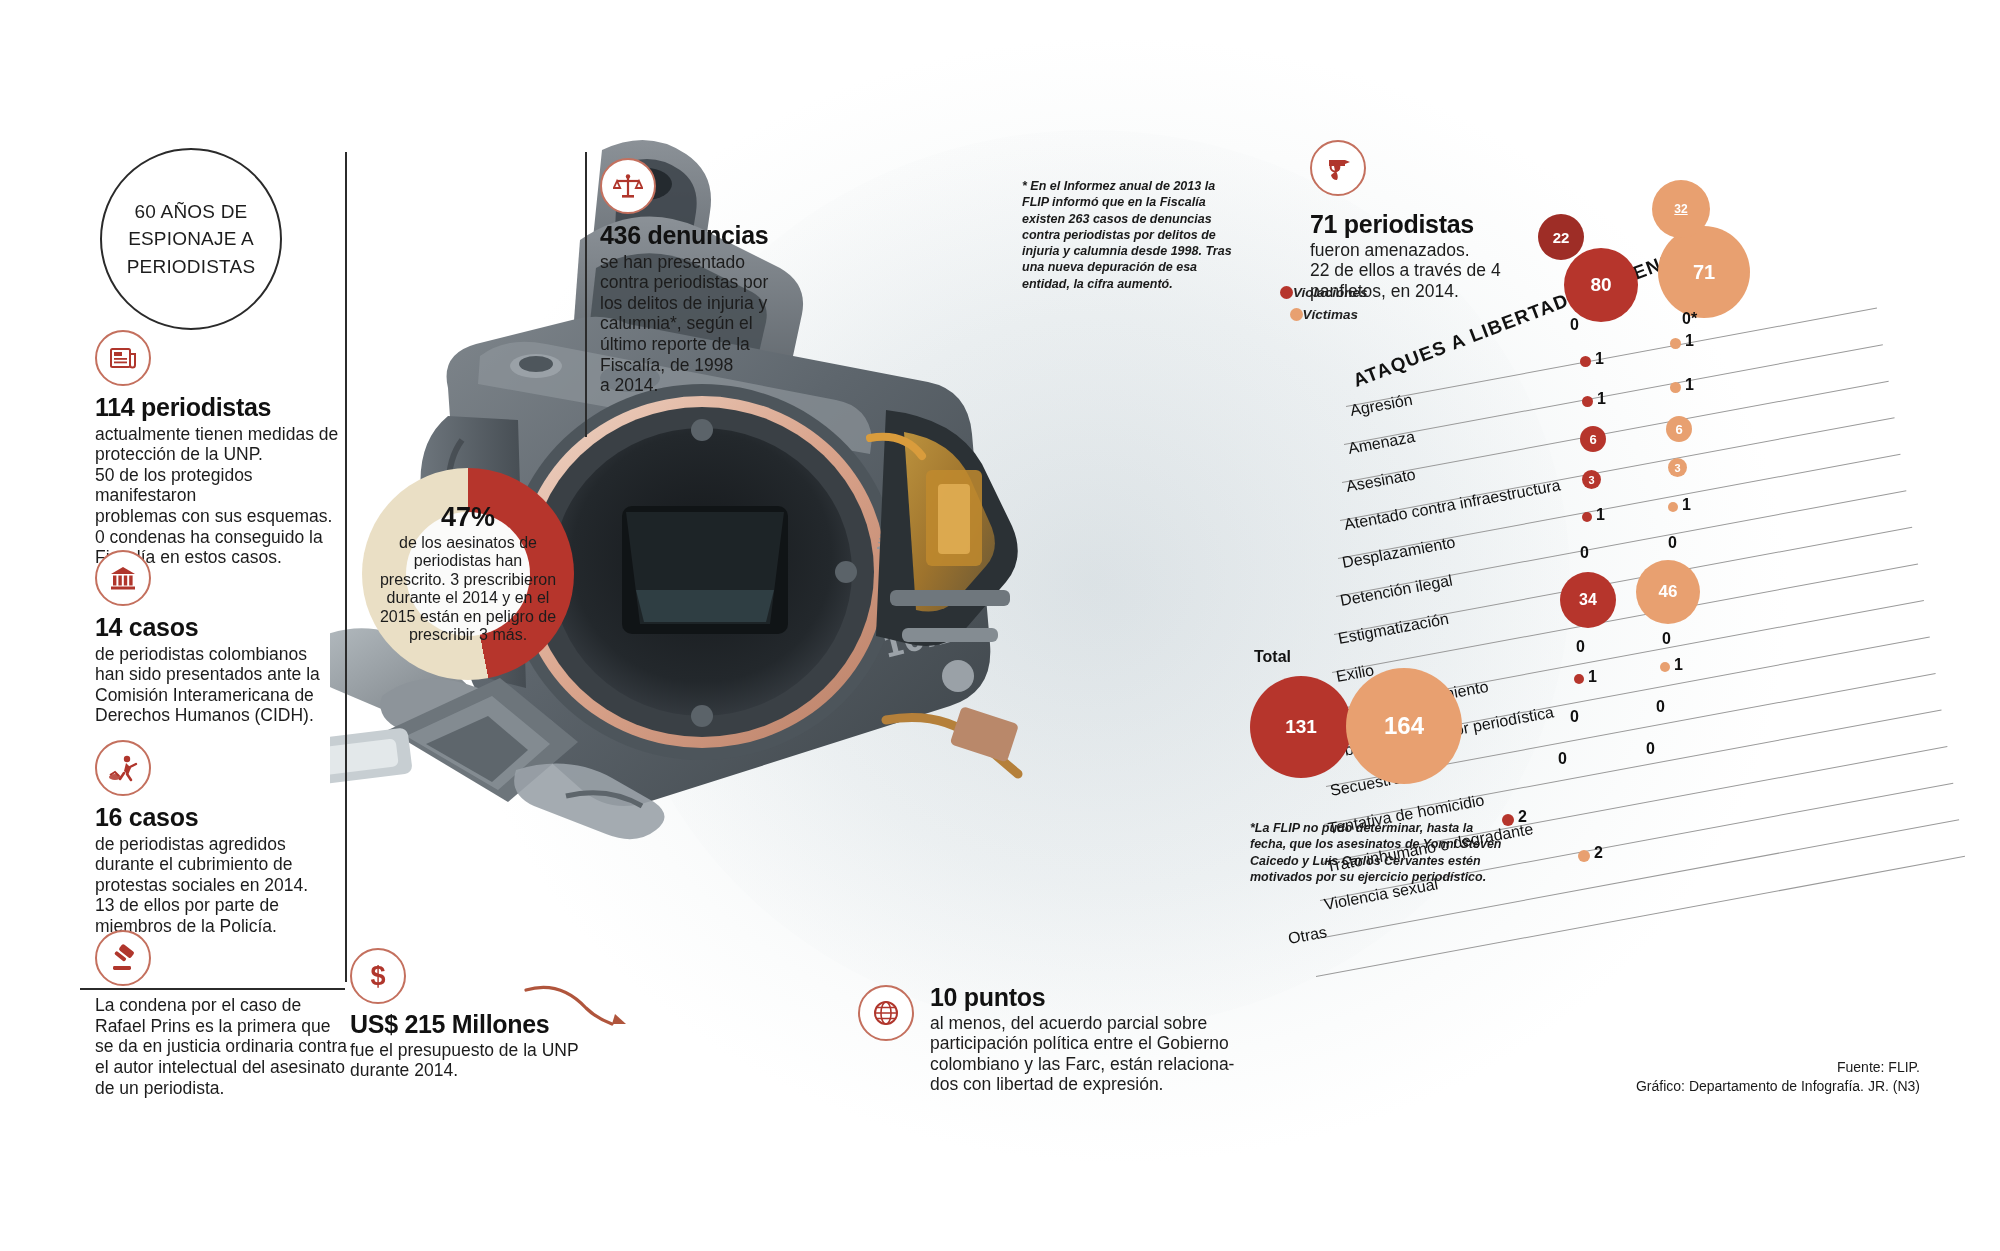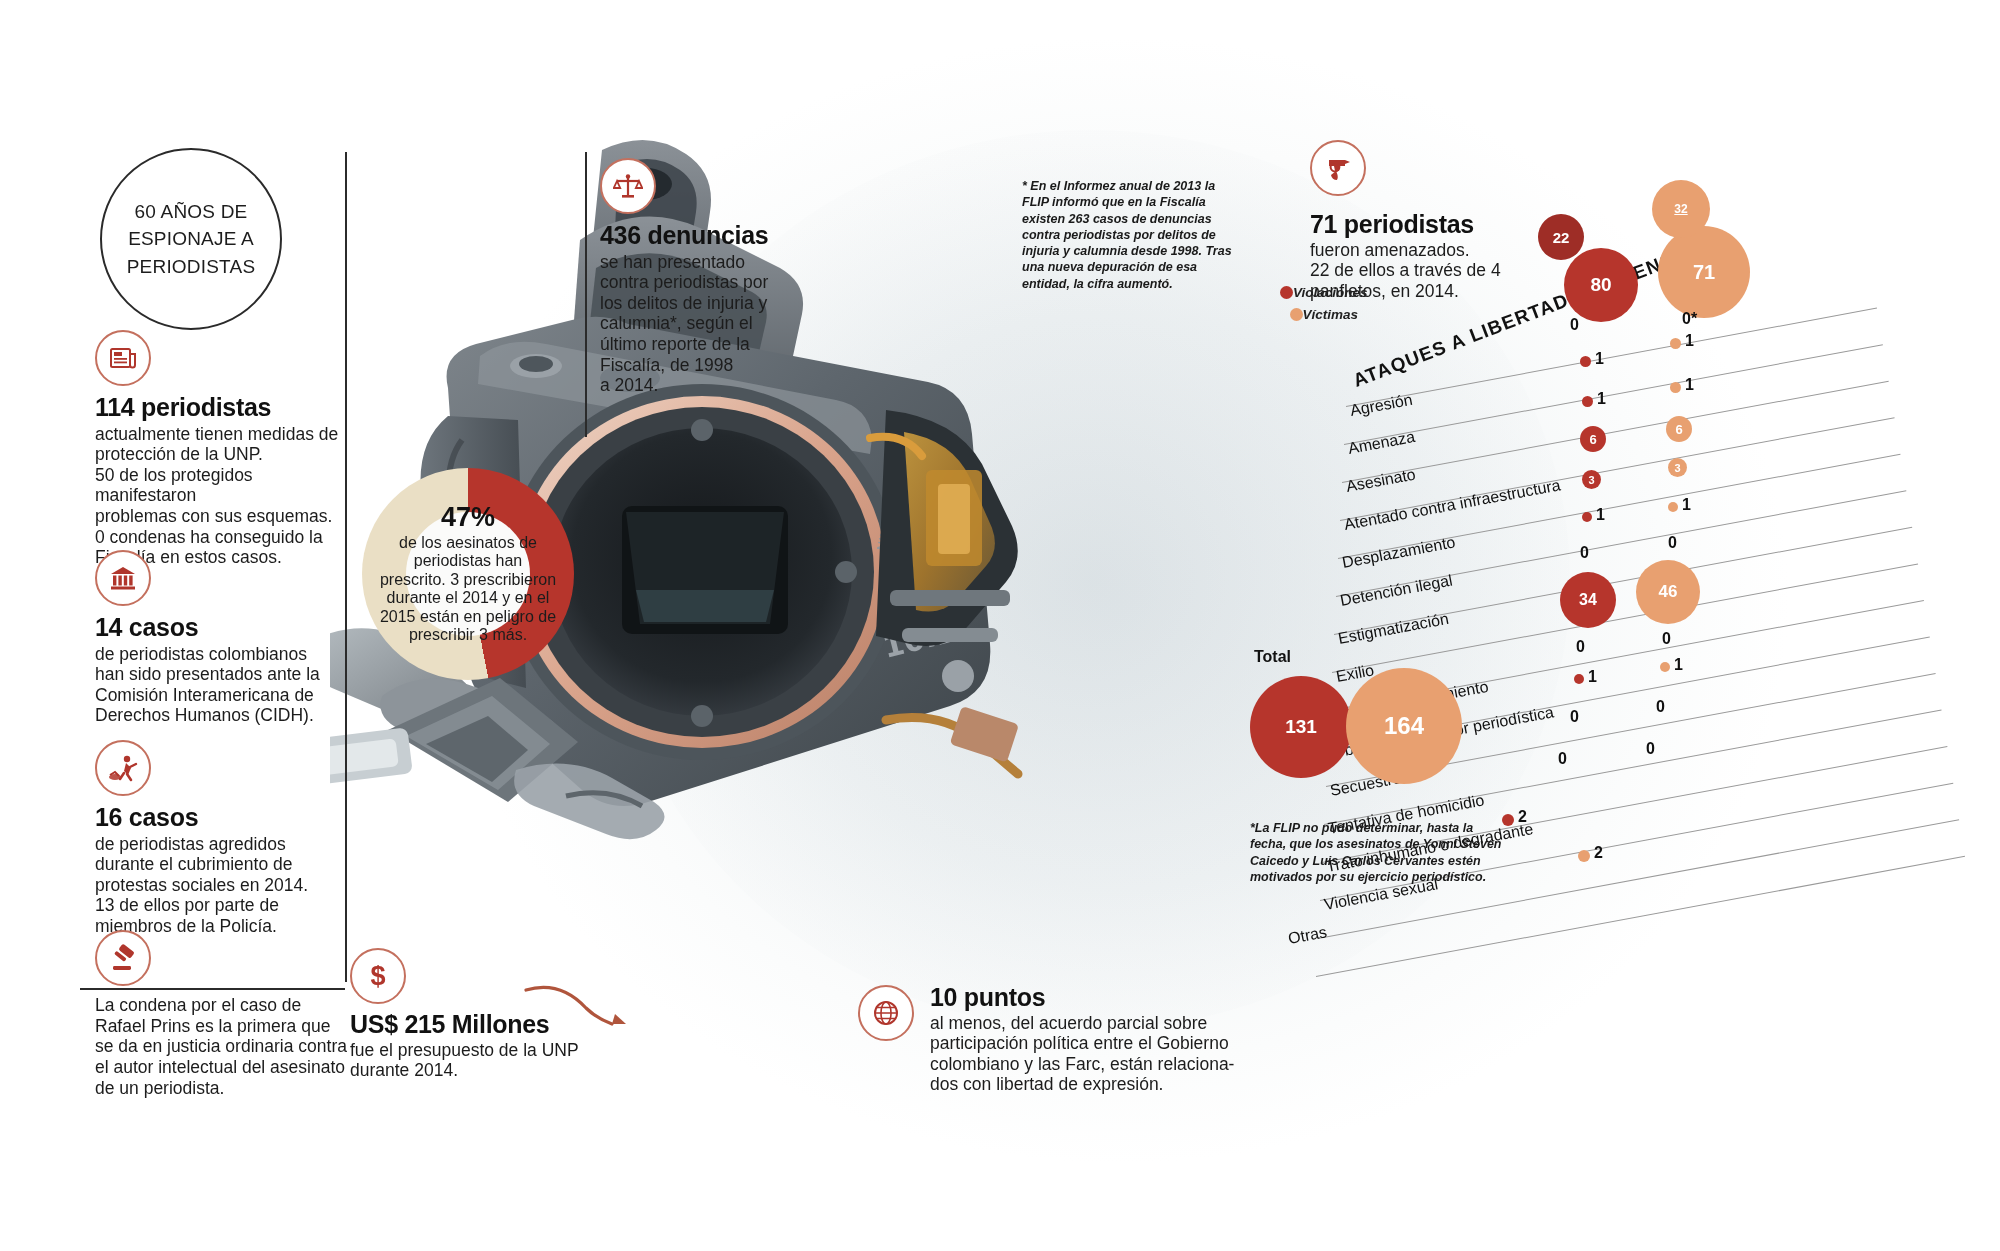--- a/index.html
+++ b/index.html
@@ -461,14 +461,18 @@
     <div class="bub" style="left:308px;top:620px;width:12px;height:12px;background:#e8a070;font-size:0;"></div>
     <div class="bubnum" style="left:324px;top:614px;">2</div>
 
     <div class="totlabel" style="left:-16px;top:418px;">Total</div>
     <div class="bub" style="left:-20px;top:446px;width:102px;height:102px;background:#b6352c;font-size:19px;">131</div>
     <div class="bub" style="left:76px;top:438px;width:116px;height:116px;background:#e8a070;font-size:24px;">164</div>
 
     <div class="footnote" style="position:absolute;left:-20px;top:590px;width:262px;font-weight:bold;">*La FLIP no pudo determinar, hasta la fecha, que los asesinatos de Yonni Steven Caicedo y Luis Carlos Cervantes estén motivados por su ejercicio periodístico.</div>
   </div>
 
+  <div class="abs source" style="left:1480px;top:1058px;width:440px;">
+    <div>Fuente: FLIP.</div>
+    <div>Gráfico: Departamento de Infografía. JR. (N3)</div>
+  </div>
 
 </div>
 
 </body></html>

